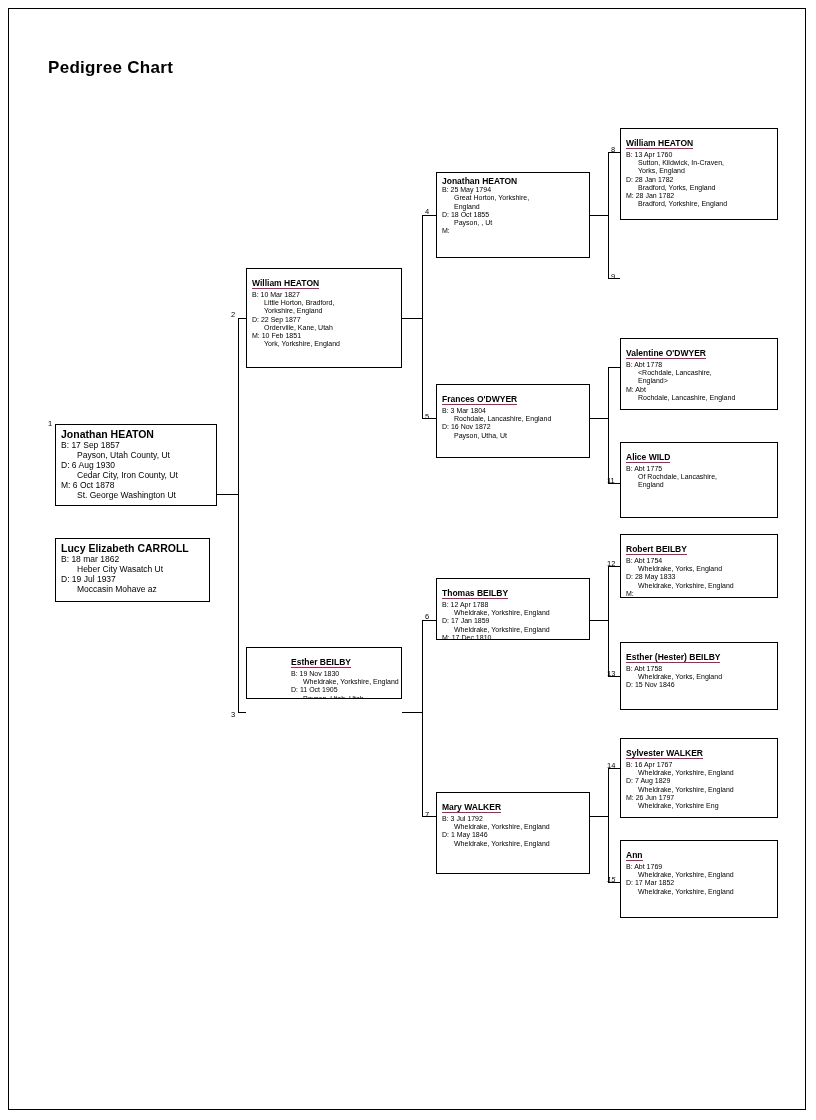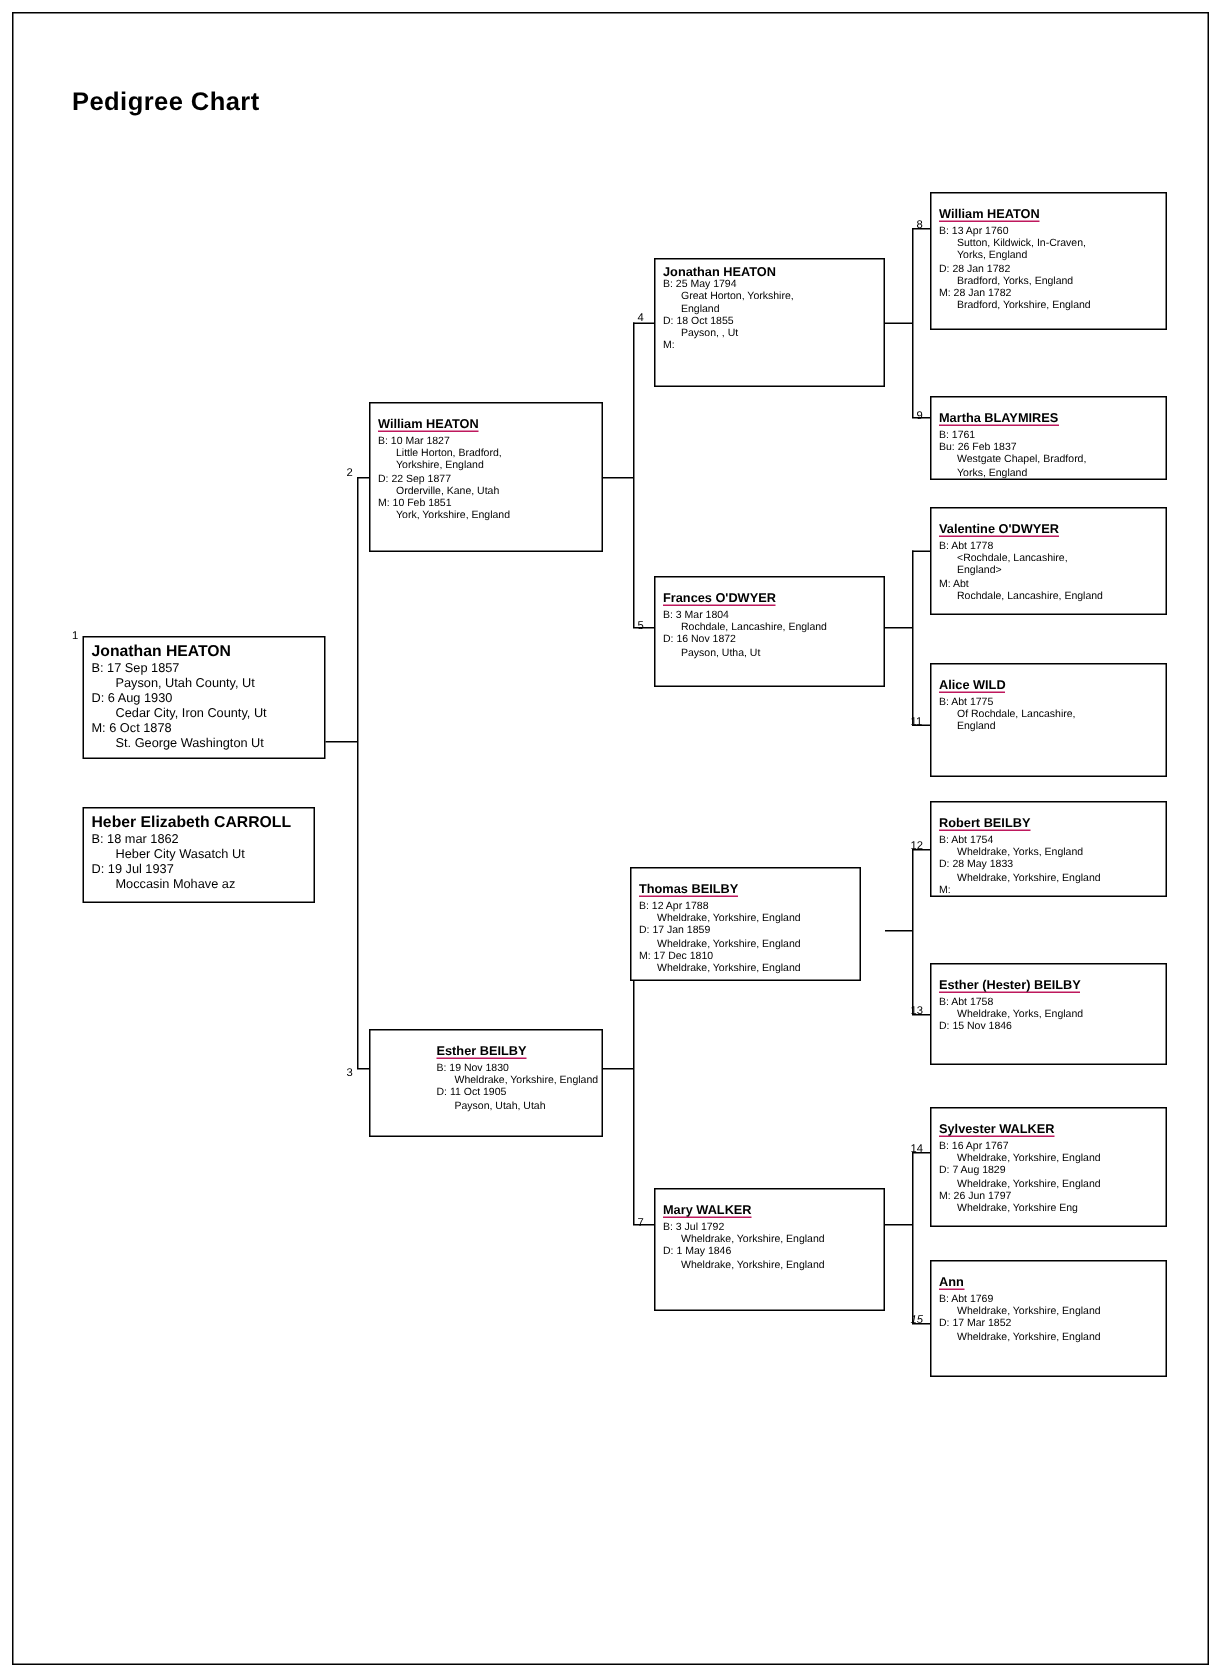--- a/index.html
+++ b/index.html
@@ -146,39 +146,39 @@
     <span class="nm">Jonathan  HEATON</span>
     <span class="ln">B: 17 Sep 1857</span>
     <span class="ln ind">Payson, Utah County, Ut</span>
     <span class="ln">D: 6 Aug 1930</span>
     <span class="ln ind">Cedar City, Iron County, Ut</span>
     <span class="ln">M: 6 Oct 1878</span>
     <span class="ln ind">St. George Washington Ut</span>
   </div>
 
   <div class="node big" style="left:55px; top:538px; width:155px; height:64px;">
-    <span class="nm">Heber Elizabeth  CARROLL</span>
+    <span class="nm">Lucy Elizabeth  CARROLL</span>
     <span class="ln">B: 18 mar 1862</span>
     <span class="ln ind">Heber City Wasatch Ut</span>
     <span class="ln">D: 19 Jul 1937</span>
     <span class="ln ind">Moccasin Mohave az</span>
   </div>
 
   <div class="node" style="left:246px; top:268px; width:156px; height:100px;">
     <span class="nm u">William HEATON</span>
     <span class="ln">B: 10 Mar 1827</span>
     <span class="ln ind">Little Horton, Bradford,</span>
     <span class="ln ind">Yorkshire, England</span>
     <span class="ln">D: 22 Sep 1877</span>
     <span class="ln ind">Orderville, Kane, Utah</span>
     <span class="ln">M: 10 Feb 1851</span>
     <span class="ln ind">York, Yorkshire, England</span>
   </div>
 
-  <div class="node" style="left:246px; top:686px; width:156px; height:72px;padding-left:44px;">
+  <div class="node" style="left:246px; top:647px; width:156px; height:52px;padding-left:44px;">
     <span class="nm u">Esther BEILBY</span>
     <span class="ln">B: 19 Nov 1830</span>
     <span class="ln ind">Wheldrake, Yorkshire, England</span>
     <span class="ln">D: 11 Oct 1905</span>
     <span class="ln ind">Payson, Utah, Utah</span>
   </div>
 
   <div class="node" style="left:436px; top:172px; width:154px; height:86px;">
     <span class="nm">Jonathan HEATON</span>
     <span class="ln">B: 25 May 1794</span>
@@ -190,21 +190,21 @@
   </div>
 
   <div class="node" style="left:436px; top:384px; width:154px; height:74px;">
     <span class="nm u">Frances O'DWYER</span>
     <span class="ln">B: 3 Mar 1804</span>
     <span class="ln ind">Rochdale, Lancashire, England</span>
     <span class="ln">D: 16 Nov 1872</span>
     <span class="ln ind">Payson, Utha, Ut</span>
   </div>
 
-  <div class="node" style="left:420px; top:578px; width:154px; height:76px;">
+  <div class="node" style="left:436px; top:578px; width:154px; height:62px;">
     <span class="nm u">Thomas BEILBY</span>
     <span class="ln">B: 12 Apr 1788</span>
     <span class="ln ind">Wheldrake, Yorkshire, England</span>
     <span class="ln">D: 17 Jan 1859</span>
     <span class="ln ind">Wheldrake, Yorkshire, England</span>
     <span class="ln">M: 17 Dec 1810</span>
     <span class="ln ind">Wheldrake, Yorkshire, England</span>
   </div>
 
   <div class="node" style="left:436px; top:792px; width:154px; height:82px;">
@@ -219,27 +219,20 @@
     <span class="nm u">William HEATON</span>
     <span class="ln">B: 13 Apr 1760</span>
     <span class="ln ind">Sutton, Kildwick, In-Craven,</span>
     <span class="ln ind">Yorks, England</span>
     <span class="ln">D: 28 Jan 1782</span>
     <span class="ln ind">Bradford, Yorks, England</span>
     <span class="ln">M: 28 Jan 1782</span>
     <span class="ln ind">Bradford, Yorkshire, England</span>
   </div>
 
-  <div class="node" style="left:620px; top:264px; width:158px; height:56px;">
-    <span class="nm u">Martha BLAYMIRES</span>
-    <span class="ln">B:      1761</span>
-    <span class="ln">Bu: 26 Feb 1837</span>
-    <span class="ln ind">Westgate Chapel, Bradford,</span>
-    <span class="ln ind">Yorks, England</span>
-  </div>
 
   <div class="node" style="left:620px; top:442px; width:158px; height:76px;">
     <span class="nm u">Alice WILD</span>
     <span class="ln">B: Abt 1775</span>
     <span class="ln ind">Of Rochdale, Lancashire,</span>
     <span class="ln ind">England</span>
   </div>
 
   <div class="node" style="left:620px; top:338px; width:158px; height:72px;">
     <span class="nm u">Valentine O'DWYER</span>

